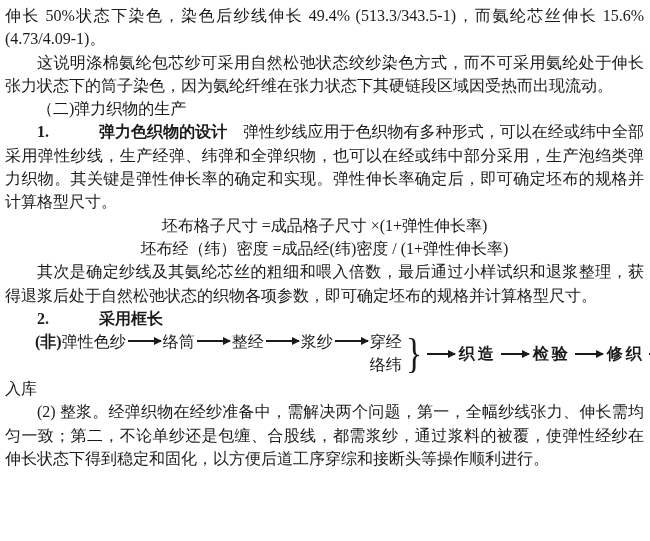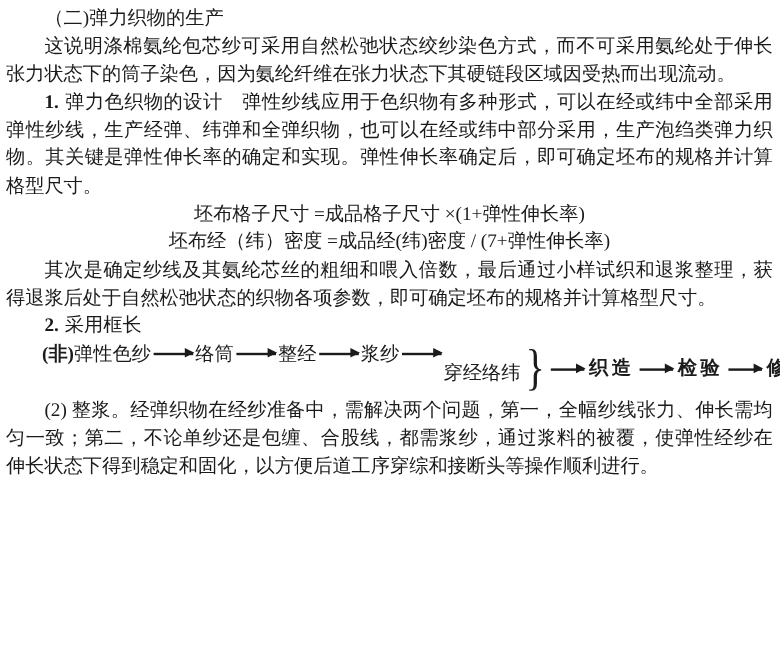--- a/index.html
+++ b/index.html
@@ -9,32 +9,32 @@
     color:#1b1b1b;
     font-family:"Liberation Serif","DejaVu Serif",serif;
     font-size:16px;
     line-height:23.3px;
     overflow:hidden;
   }
   .page { padding:4px 6px 0 5px; }
   p { margin:0; padding:0; text-align:justify; }
   .ind { text-indent:2em; }
   .runin-num { font-weight:bold; margin-right:5px; }
-  .runin-title { font-weight:normal; }
+  .runin-title { font-weight:bold;margin-left:45px; }
   .formula { text-align:center; text-indent:0; }
   
   .flow {
     display:flex;
     align-items:flex-start;
     margin-left:30px;
     height:47px;
     white-space:nowrap;
   }
   .fnode { flex:0 0 auto; }
-  .fstack { flex:0 0 auto; display:flex; flex-direction:row;margin-top:16px; }
+  .fstack { flex:0 0 auto; display:flex; flex-direction:column; }
   .fstack div { line-height:23.3px; }
   .arr {
     flex:0 0 auto;
     display:inline-block;
     width:33px; height:2px;
     background:#1b1b1b;
     position:relative;
     margin:0 2px;
   }
   .arr::after {
@@ -62,29 +62,30 @@
     letter-spacing:3px;
     padding:0 2px;
   }
   .startb { font-weight:bold; }
 </style>
 </head>
 <body>
 
 <div class="page">
 
+  <p>伸长 50%状态下染色，染色后纱线伸长 49.4% (513.3/343.5-1)，而氨纶芯丝伸长 15.6% (4.73/4.09-1)。</p>
+
+  <p class="ind">这说明涤棉氨纶包芯纱可采用自然松弛状态绞纱染色方式，而不可采用氨纶处于伸长张力状态下的筒子染色，因为氨纶纤维在张力状态下其硬链段区域因受热而出现流动。</p>
 
   <p class="ind">（二)弹力织物的生产</p>
-
-  <p class="ind">这说明涤棉氨纶包芯纱可采用自然松弛状态绞纱染色方式，而不可采用氨纶处于伸长张力状态下的筒子染色，因为氨纶纤维在张力状态下其硬链段区域因受热而出现流动。</p>
 
   <p class="ind"><span class="runin-num">1.</span><span class="runin-title">弹力色织物的设计</span><span>　弹性纱线应用于色织物有多种形式，可以在经或纬中全部采用弹性纱线，生产经弹、纬弹和全弹织物，也可以在经或纬中部分采用，生产泡绉类弹力织物。其关键是弹性伸长率的确定和实现。弹性伸长率确定后，即可确定坯布的规格并计算格型尺寸。</span></p>
 
   <p class="formula">坯布格子尺寸 =成品格子尺寸 ×(1+弹性伸长率)</p>
-  <p class="formula">坯布经（纬）密度 =成品经(纬)密度 / (7+弹性伸长率)</p>
+  <p class="formula">坯布经（纬）密度 =成品经(纬)密度 / (1+弹性伸长率)</p>
 
   <p class="ind">其次是确定纱线及其氨纶芯丝的粗细和喂入倍数，最后通过小样试织和退浆整理，获得退浆后处于自然松弛状态的织物各项参数，即可确定坯布的规格并计算格型尺寸。</p>
 
   <p class="ind"><span class="runin-num">2.</span><span class="runin-title">采用框长</span></p>
 
   <div class="flow">
     <span class="fnode"><span class="startb">(非)</span><span>弹性色纱</span></span>
     <span class="arr arr1"></span>
     <span class="fnode">络筒</span>
     <span class="arr arr1"></span>
@@ -99,18 +100,19 @@
     <span class="brace">}</span>
     <span class="arr arr2"></span>
     <span class="out">织造</span>
     <span class="arr arr2"></span>
     <span class="out">检验</span>
     <span class="arr arr2"></span>
     <span class="out">修织</span>
     <span class="arr arr2"></span>
   </div>
 
+  <p>入库</p>
 
 
 
   <p class="ind">(2) 整浆。经弹织物在经纱准备中，需解决两个问题，第一，全幅纱线张力、伸长需均匀一致；第二，不论单纱还是包缠、合股线，都需浆纱，通过浆料的被覆，使弹性经纱在伸长状态下得到稳定和固化，以方便后道工序穿综和接断头等操作顺利进行。</p>
 
 </div>
 
 </body></html>

